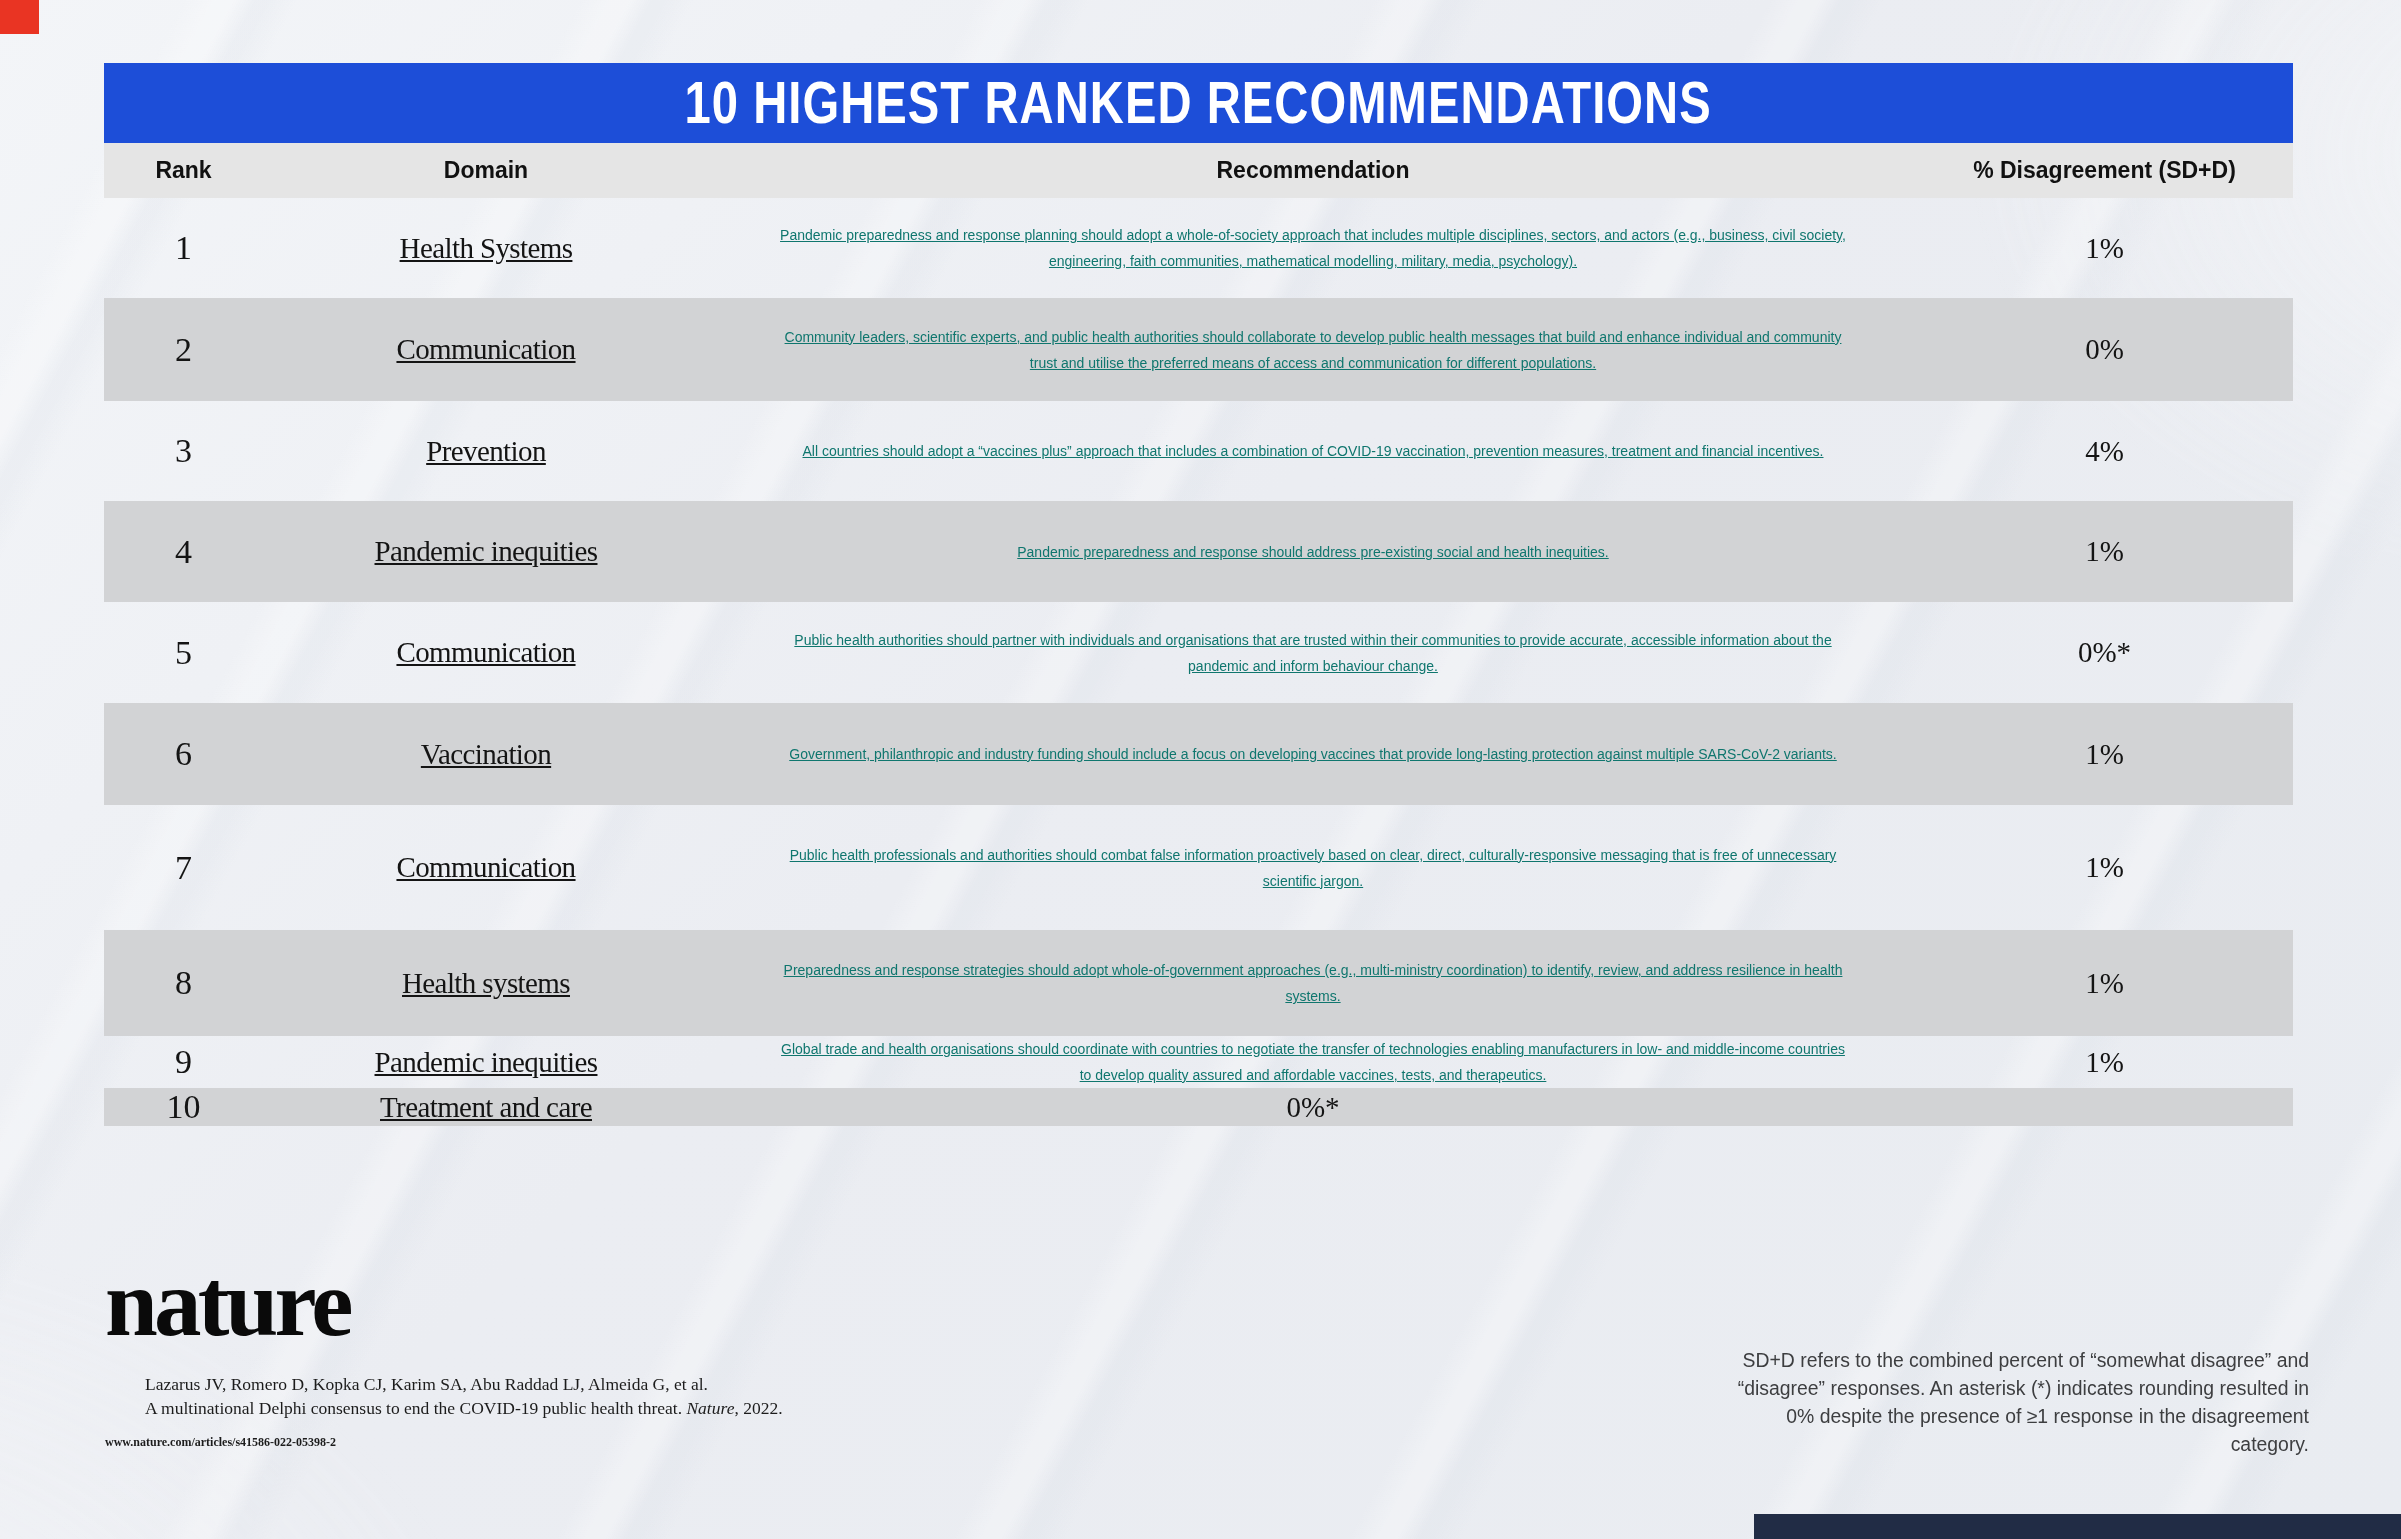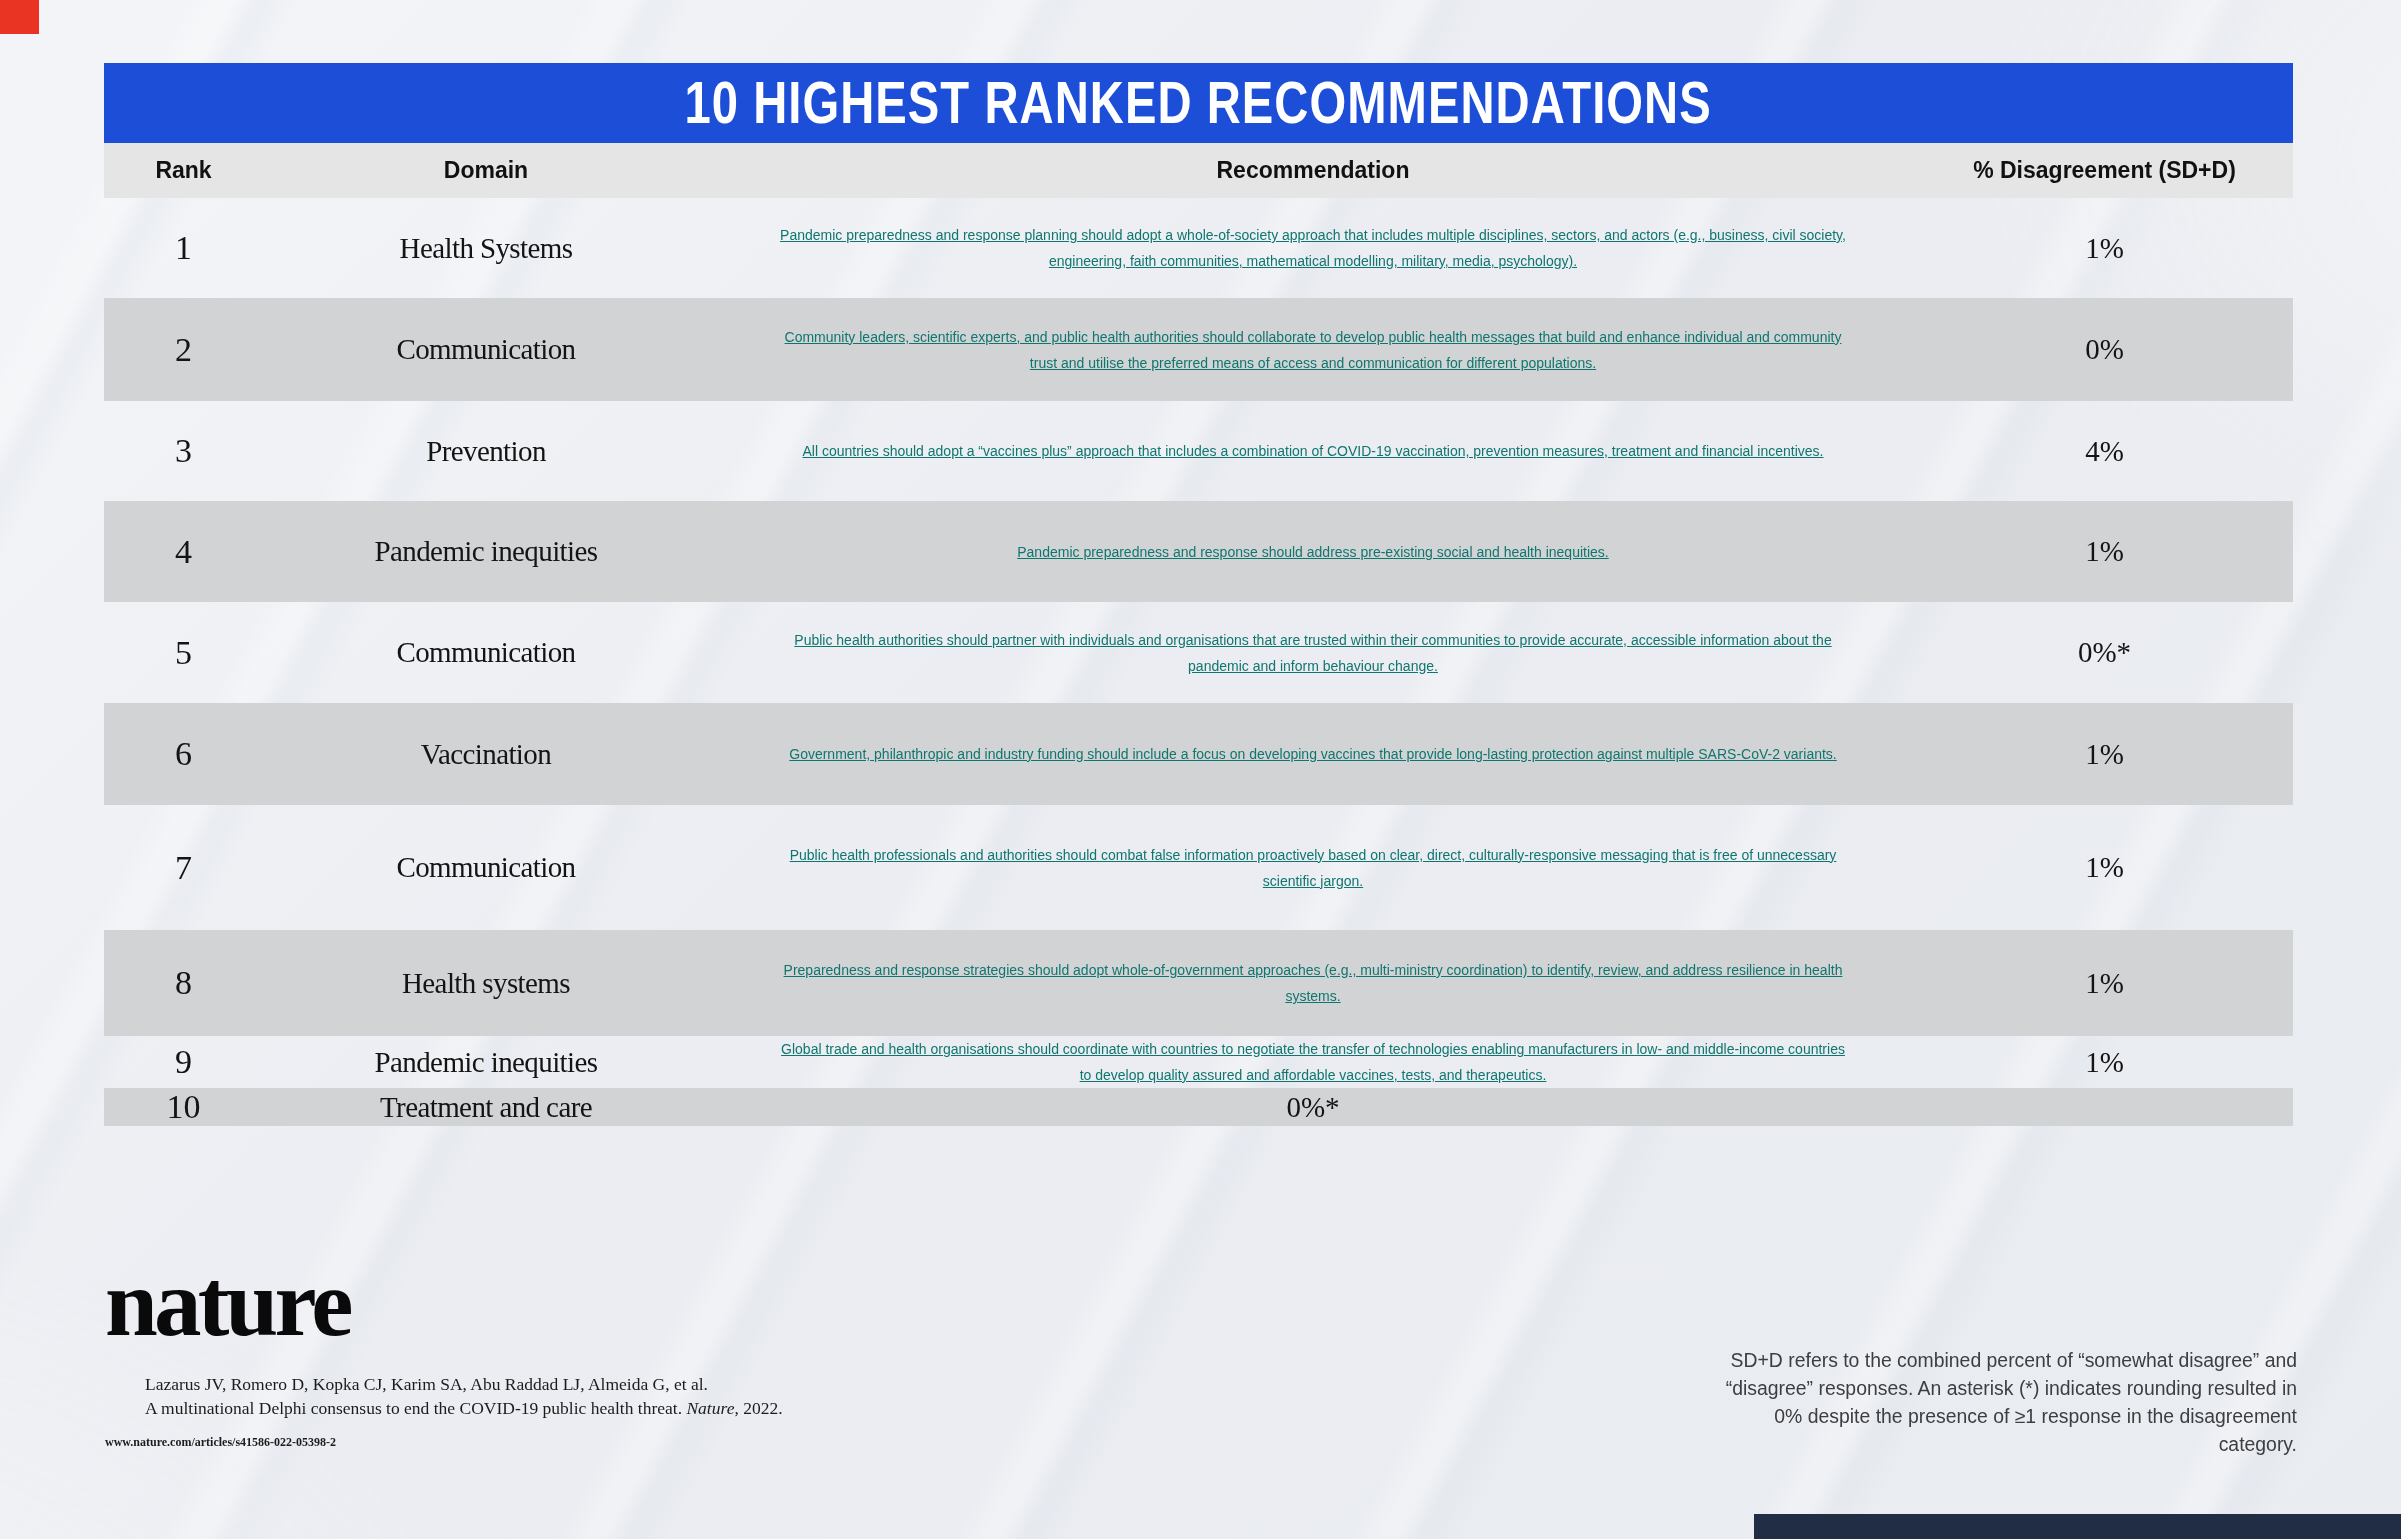--- a/index.html
+++ b/index.html
@@ -35,30 +35,30 @@
   .r:nth-of-type(2){height:124px;}
   .r:nth-of-type(3){height:100px;}
   .r:nth-of-type(4){height:103px;}
   .r:nth-of-type(5){height:100px;}
   .r:nth-of-type(6){height:101px;}
   .r:nth-of-type(7){height:101px;}
   .r:nth-of-type(8){height:102px;}
   .r:nth-of-type(9){height:125px;}
   .r:nth-of-type(10){height:106px;}
   .rank{font-family:"Liberation Serif", serif;font-size:34px;color:#141414;}
-  .domain{font-family:"Liberation Serif", serif;font-size:29px;color:#141414;letter-spacing:-0.6px;}
+  .domain{font-family:"Liberation Serif", serif;font-size:29px;color:#141414;letter-spacing:-0.6px;text-decoration:underline;}
   .rec{font-size:14px;line-height:26px;color:#0f766e;padding:0 69px;text-decoration:underline;}
   .pct{font-family:"Liberation Serif", serif;font-size:29px;color:#141414;}
 
   .footer-left{position:absolute;left:105px;top:1256px;}
   .nature-logo{font-family:"Liberation Serif", serif;font-weight:bold;font-size:95px;letter-spacing:-3.8px;color:#0a0a0a;line-height:1;}
   .citation{font-family:"Liberation Serif", serif;font-size:17.5px;line-height:24px;color:#1c1c1c;margin-top:21px;margin-left:40px;}
   .url{font-family:"Liberation Serif", serif;font-weight:bold;font-size:12px;color:#1c1c1c;margin-top:15px;letter-spacing:0px;}
   .footer-note{
-    position:absolute;right:104px;top:1346px;width:575px;
+    position:absolute;right:92px;top:1346px;width:575px;
     text-align:right;font-size:19.4px;line-height:28px;color:#3d3e40;
   }
 </style>
 </head>
 <body>
 
 <div class="bg-texture"></div>
 <div class="corner-red"></div>
 
 <div class="table-card">

